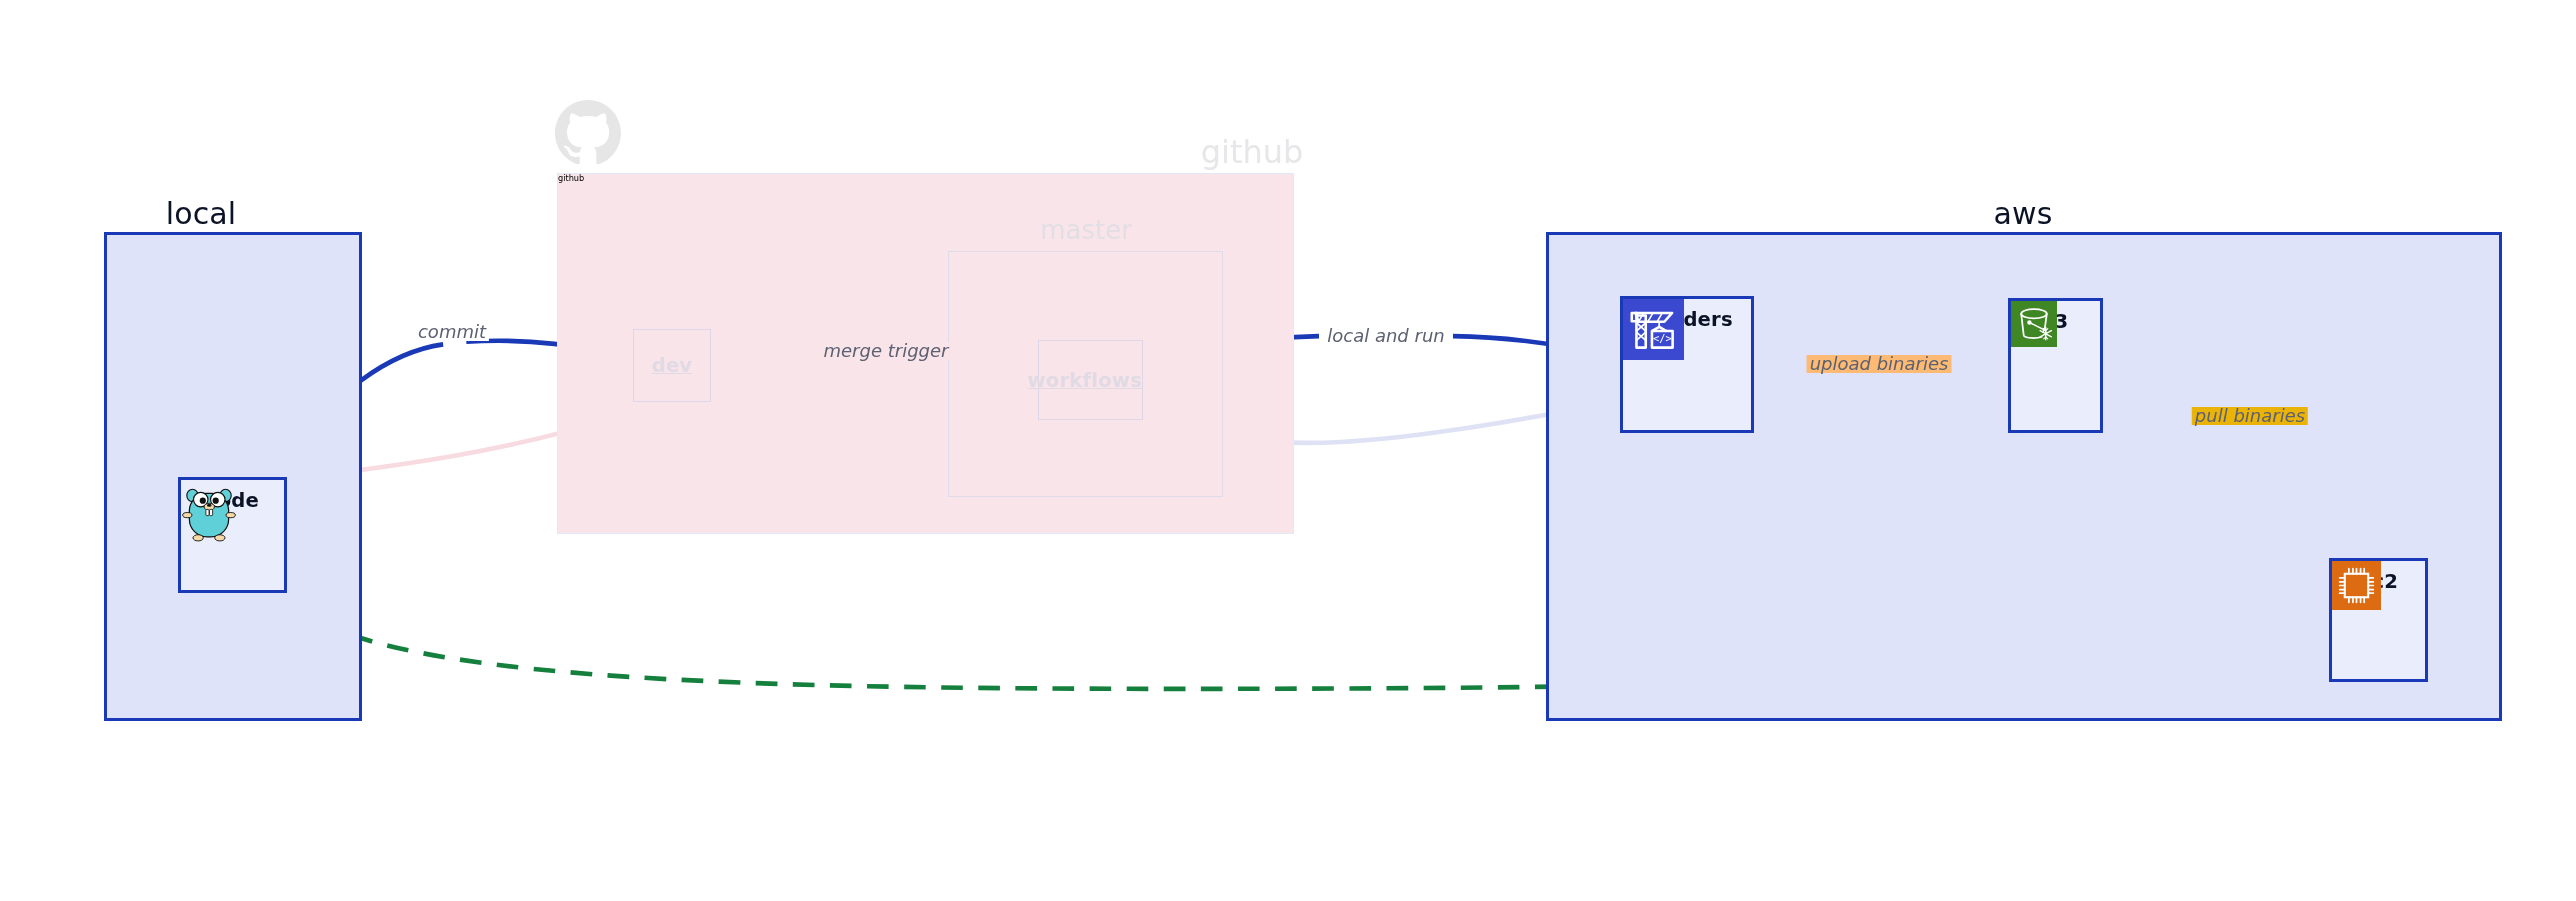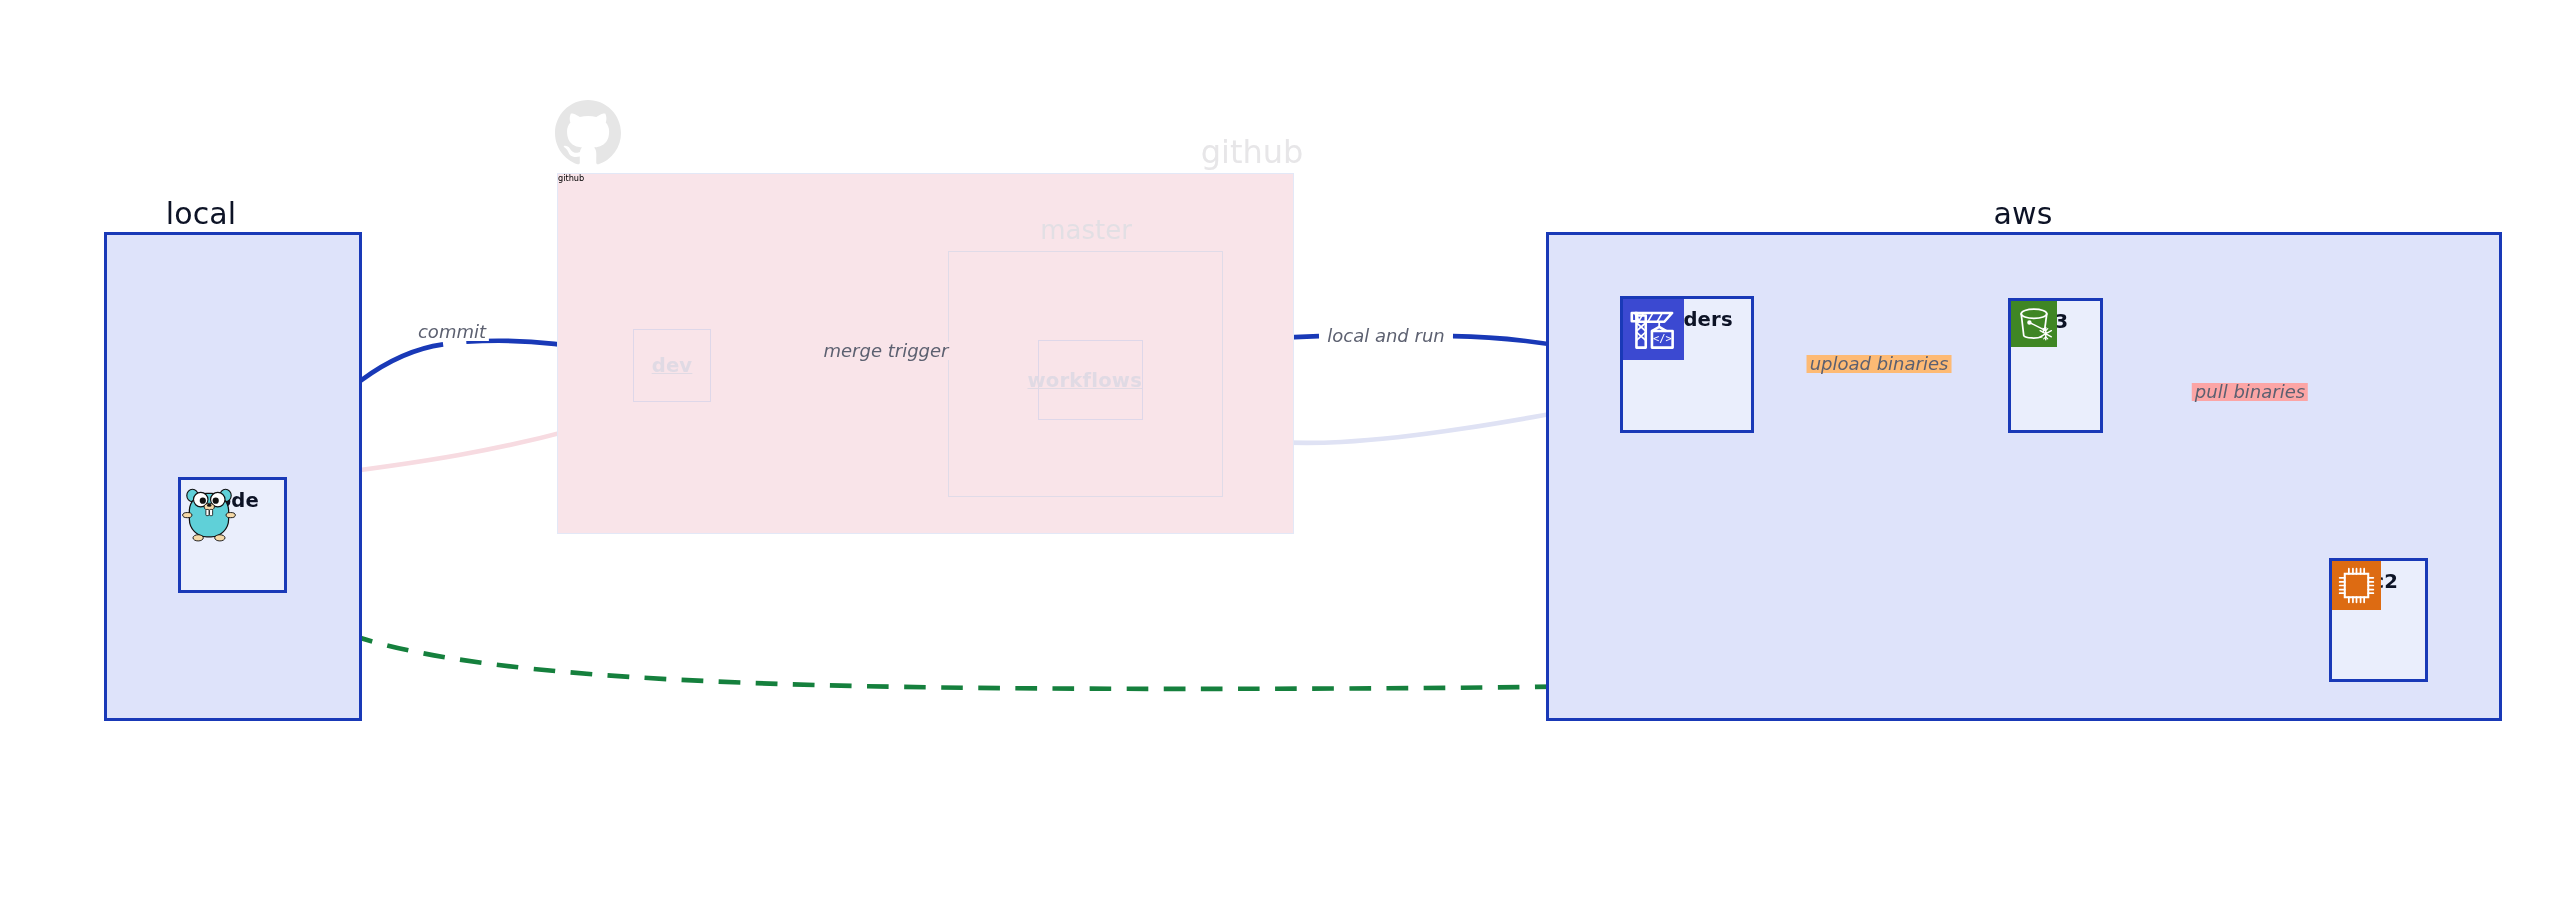--- a/index.html
+++ b/index.html
@@ -277,18 +277,18 @@
 
   <div class="edge-label" style="left:452px;top:332px;transform:translate(-50%,-50%);">commit</div>
 
   <div class="edge-label on-pink" style="left:886px;top:351px;transform:translate(-50%,-50%);">merge trigger</div>
 
   <div class="edge-label" style="left:1386px;top:336px;transform:translate(-50%,-50%);">local and run</div>
 
   <div class="edge-label" style="left:1879px;top:364px;transform:translate(-50%,-50%);
               background:#fdba74;">upload binaries</div>
 
-  <div class="edge-label" style="left:2250px;top:392px;transform:translate(-50%,-50%);
-              background:#fca5a5;">pull binaries</div>
+  <div class="edge-label" style="left:2250px;top:416px;transform:translate(-50%,-50%);
+              background:#eab308;">pull binaries</div>
 
 
 </div>
 
 
 </body></html>

